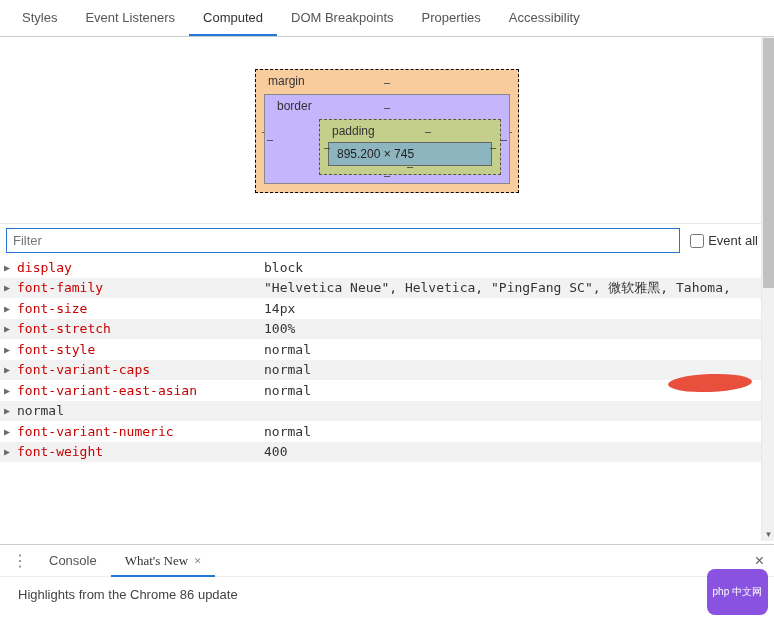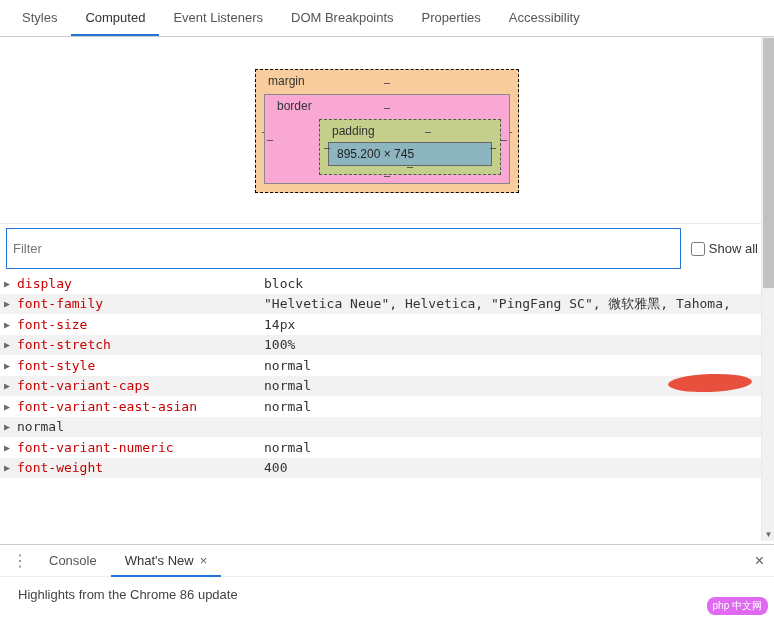--- a/index.html
+++ b/index.html
@@ -79,21 +79,21 @@
       padding-bottom: 30px;
     }
     .box-margin {
       background: #f9cc9d;
       border: 1px dashed #000;
       padding: 24px 8px 8px 8px;
       position: relative;
       width: 264px;
     }
     .box-border {
-      background: #f9a8d4;
+      background: #c4b5fd;
       border: 1px solid #888;
       padding: 24px 8px 8px 8px;
       position: relative;
     }
     .box-padding {
       background: #c3cf8b;
       border: 1px dashed #555;
       padding: 22px 8px 8px 8px;
       position: relative;
       margin-left: 46px;
@@ -155,21 +155,21 @@
     .filter-row {
       display: flex;
       align-items: center;
       padding: 4px 6px;
       gap: 10px;
       border-top: 1px solid #e8e8e8;
     }
     .filter-input {
       flex: 1;
       border: 1px solid #2375d8;
-      padding: 12px 6px;
+      padding: 4px 6px;
       font-size: 13px;
       outline: none;
     }
     .show-all-label {
       display: flex;
       align-items: center;
       gap: 4px;
       font-size: 13px;
       cursor: pointer;
       margin-right: 10px;
@@ -244,20 +244,21 @@
       color: #555;
       cursor: pointer;
       position: relative;
       height: 100%;
       display: flex;
       align-items: center;
       gap: 6px;
     }
     .drawer-tab.active {
       color: #333;
+      font-family: Liberation Serif, serif;
     }
     .drawer-tab.active::after {
       content: '';
       position: absolute;
       left: 0;
       right: 0;
       bottom: -1px;
       height: 2px;
       background: #2375d8;
     }
@@ -275,36 +276,36 @@
     .drawer-body {
       padding: 10px 18px;
       font-size: 13px;
       color: #444;
       height: 40px;
     }
     .watermark {
       position: absolute;
       right: 6px;
       bottom: 2px;
-      background: #d946ef;
+      background: #6d28d9;
       color: #fff;
       font-size: 10px;
-      padding: 2px 6px;
+      padding: 16px 6px;
       border-radius: 8px;
       opacity: 0.8;
       text-align: center;
     }
   </style>
 </head>
 <body>
 
 <div class="tabs">
   <div class="tab">Styles</div>
+  <div class="tab">Event Listeners</div>
   <div class="tab active">Computed</div>
-  <div class="tab">Event Listeners</div>
   <div class="tab">DOM Breakpoints</div>
   <div class="tab">Properties</div>
   <div class="tab">Accessibility</div>
 </div>
 
 <div class="main-area">
 
   <div class="box-model-wrap">
     <div class="box-margin">
       <span class="bm-label">margin</span>
@@ -327,21 +328,21 @@
           <div class="box-content">895.200 × 745</div>
         </div>
       </div>
     </div>
   </div>
 
   <div class="filter-row">
     <input type="text" class="filter-input" placeholder="Filter" style="">
     <label class="show-all-label">
       <input type="checkbox" style="">
-      <span>Show all</span>
+      <span>Event all</span>
     </label>
   </div>
 
   <div class="scribble"></div>
 
   <div class="props-list">
     <div class="prop-row">
       <span class="expand-tri">▶</span>
       <span class="prop-name">display</span>
       <span class="prop-value">block</span>

